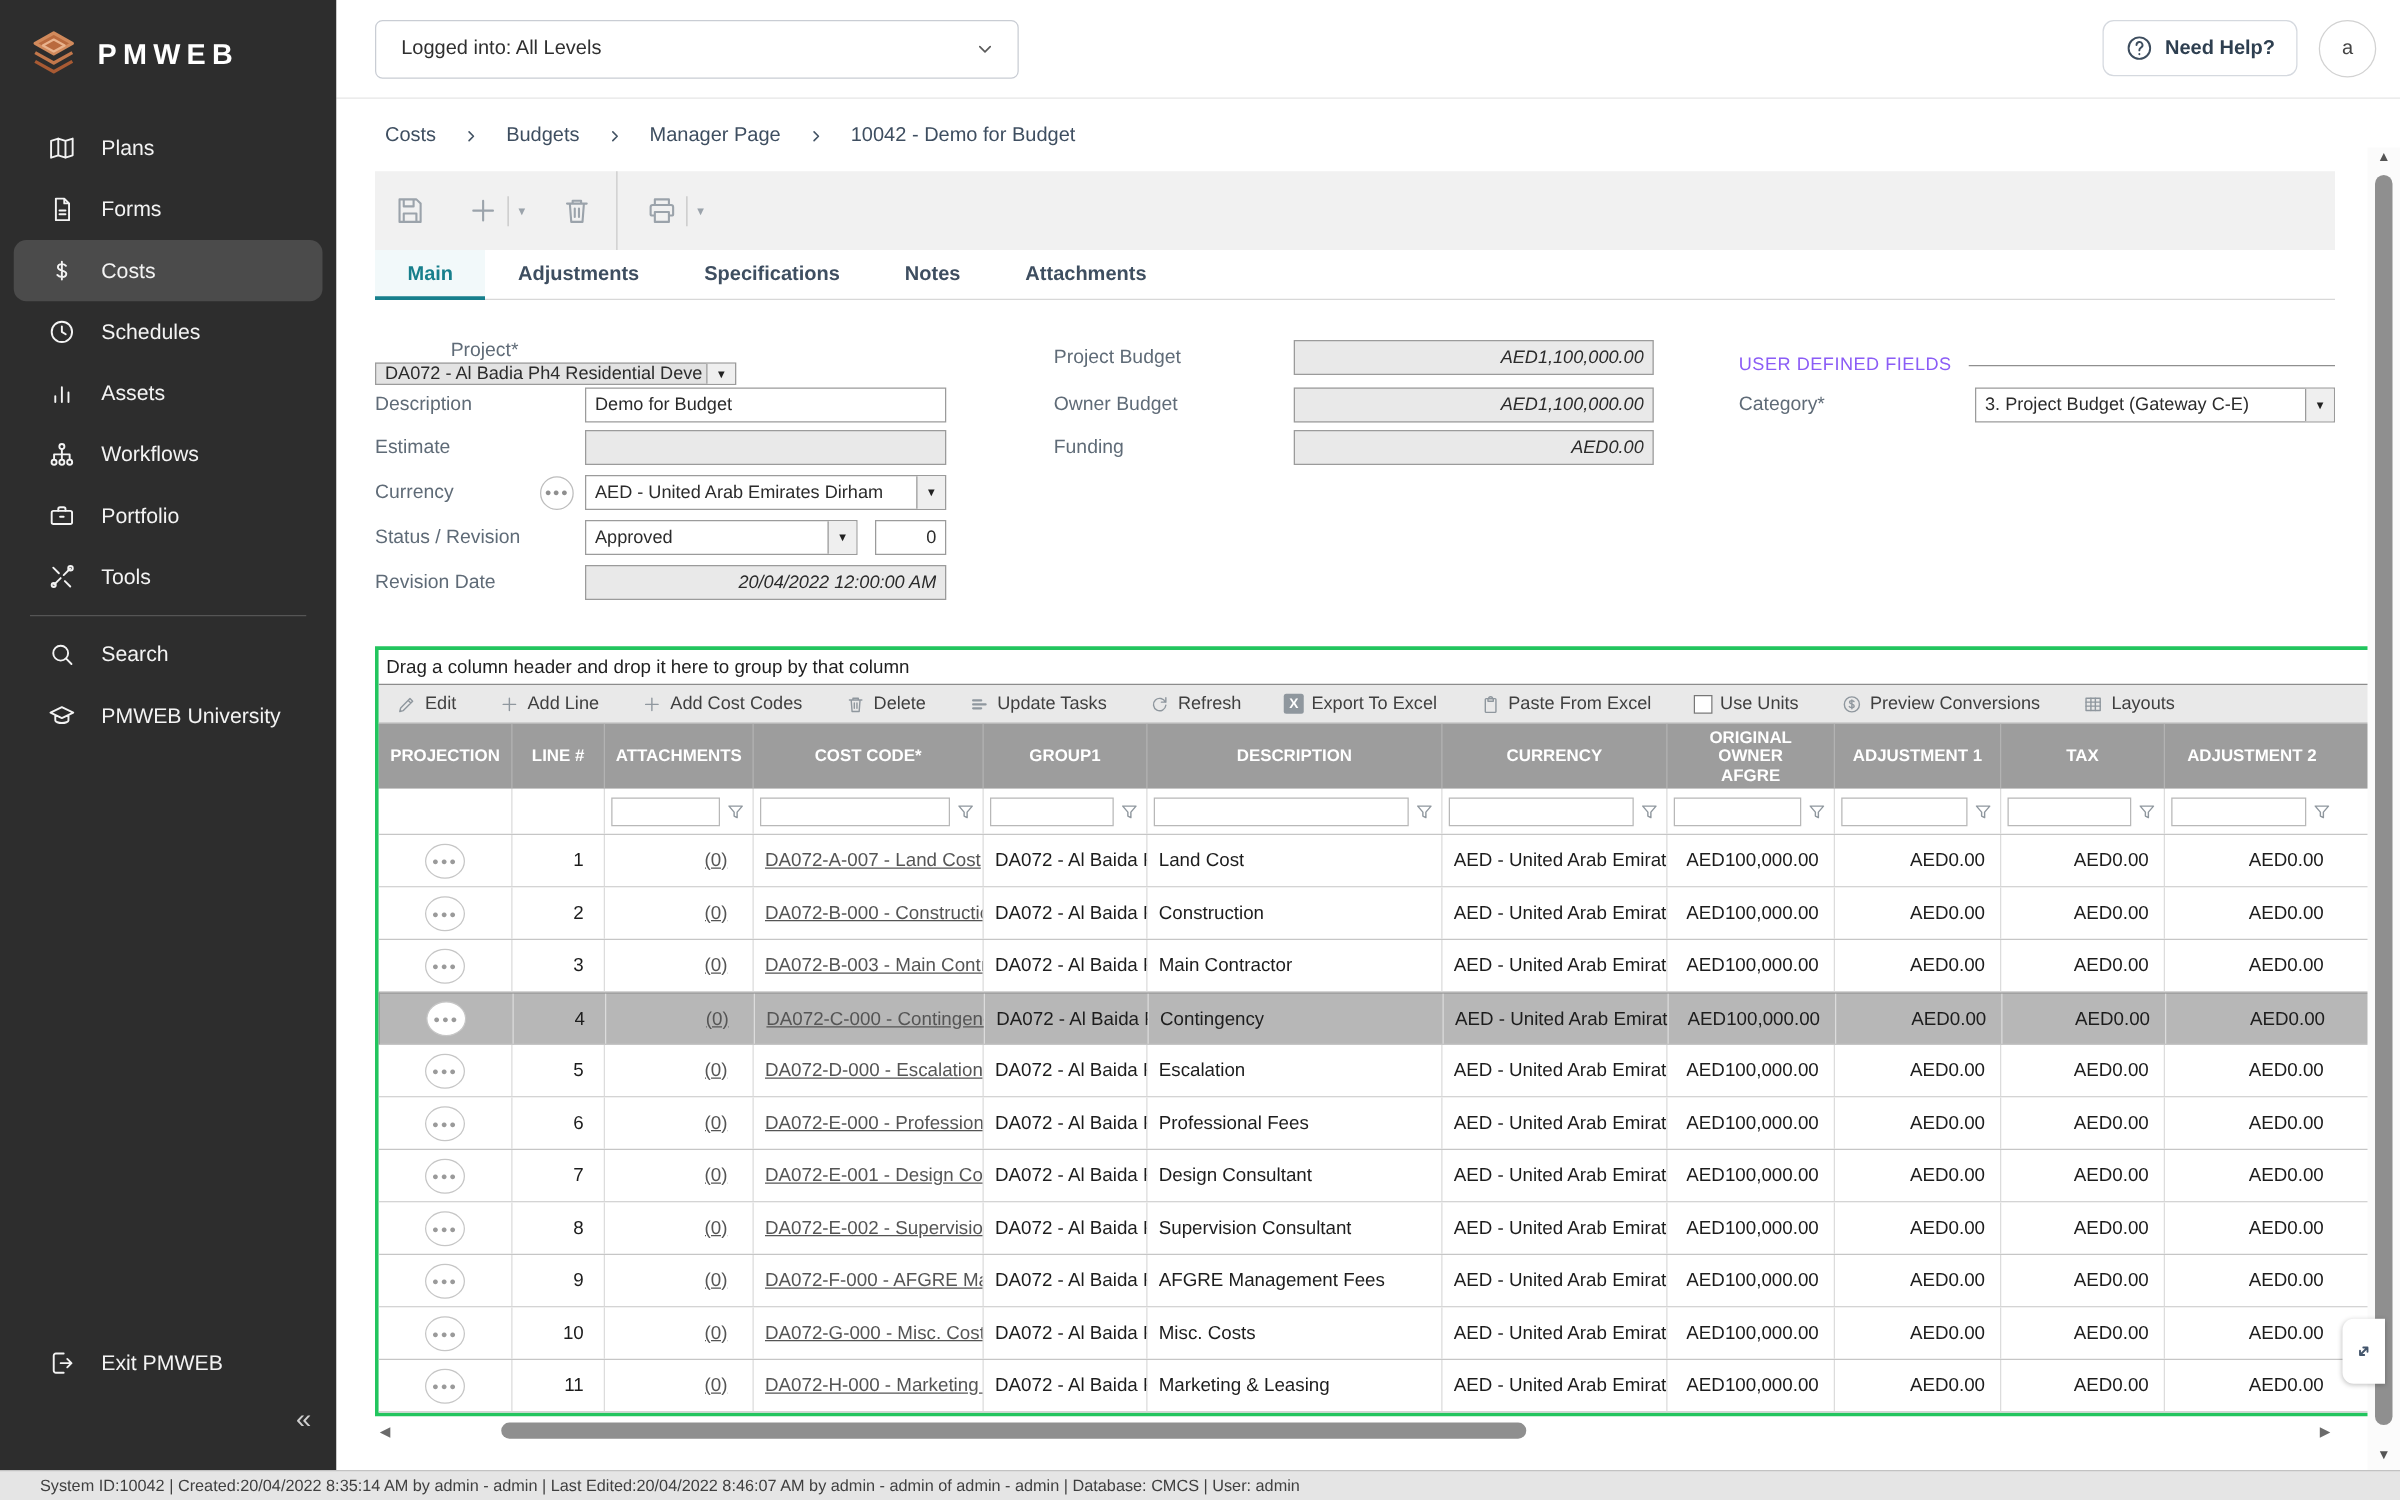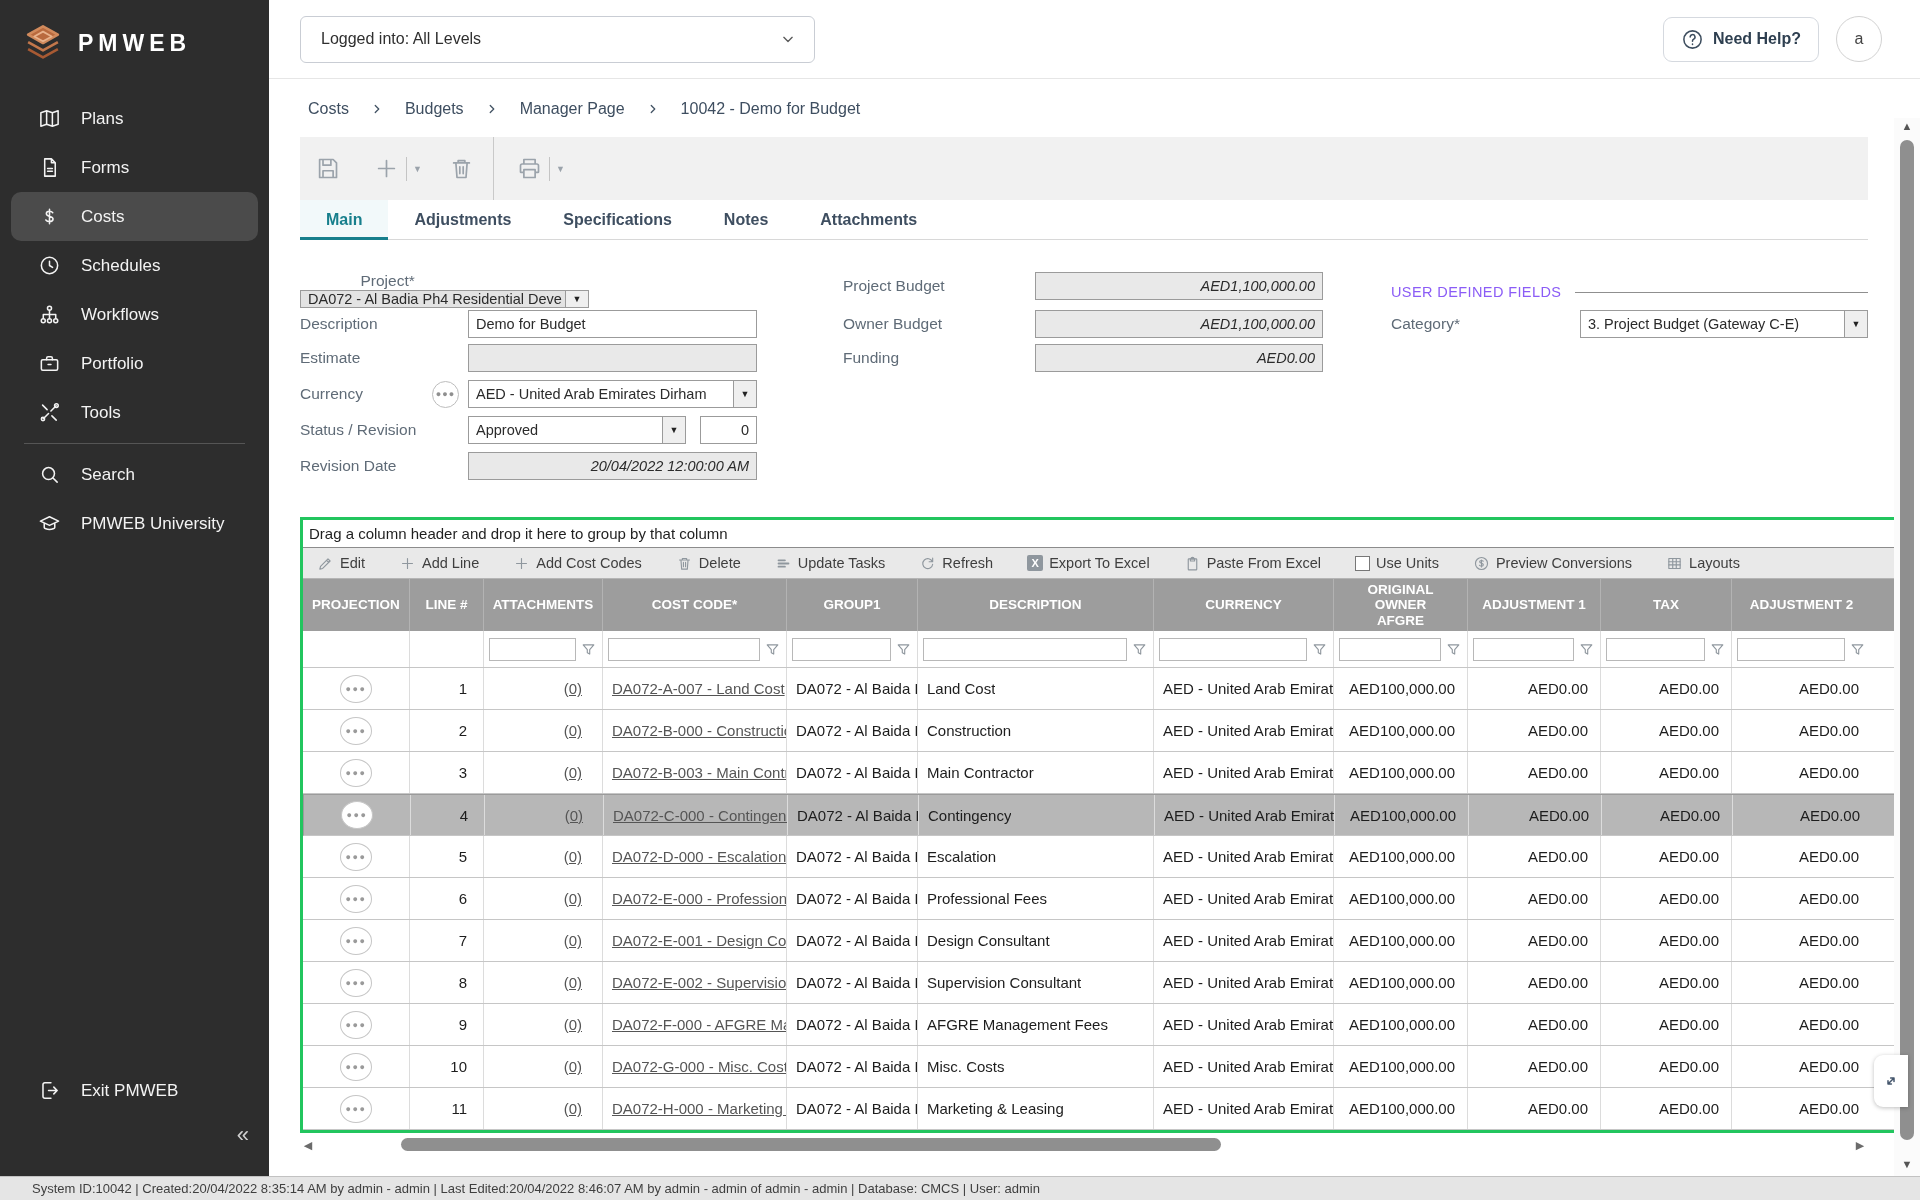--- a/index.html
+++ b/index.html
@@ -16,21 +16,21 @@
   .nav-item .ic{width:23px;height:23px;flex:0 0 23px;}
   .nav-divider{height:1px;background:#555;margin:6px 24px;}
   .sb-exit{position:absolute;bottom:74px;left:0;right:0;display:flex;align-items:center;gap:20px;padding-left:38px;font-size:17px;cursor:pointer;}
   .sb-exit .ic{width:23px;height:23px;}
   .sb-collapse{position:absolute;bottom:30px;right:20px;font-size:22px;color:#cfcfcf;cursor:pointer;line-height:1;}
 
   
   .topbar{position:absolute;left:269px;top:0;right:0;height:79px;background:#fff;border-bottom:1px solid #e6e6e6;display:flex;align-items:center;}
   .logged-select{margin-left:31px;width:515px;height:47px;border:1px solid #c9cdd4;border-radius:6px;display:flex;align-items:center;justify-content:space-between;padding:0 16px 0 20px;font-size:16px;color:#2f2f2f;cursor:pointer;background:#fff;}
   .logged-select .ic{width:20px;height:20px;color:#5a5a5a;}
-  .top-right{margin-left:auto;display:flex;align-items:center;gap:17px;padding-right:38px;}
+  .top-right{margin-left:auto;display:flex;align-items:flex-start;gap:17px;padding-right:19px;}
   .need-help{display:flex;align-items:center;gap:9px;height:45px;padding:0 17px;border:1px solid #d5d9df;border-radius:9px;background:#fff;font-size:16px;font-weight:bold;color:#2e3f50;cursor:pointer;}
   .need-help .ic{width:23px;height:23px;color:#3d4d5e;}
   .avatar{width:46px;height:46px;border-radius:50%;border:1px solid #d2d2d2;background:#fff;display:flex;align-items:center;justify-content:center;font-size:16px;color:#444;cursor:pointer;}
 
   
   .content{position:absolute;left:300px;top:80px;width:1568px;}
   .breadcrumb{height:57px;display:flex;align-items:center;gap:21px;font-size:16px;color:#3e4e60;padding-left:8px;}
   .breadcrumb .crumb{cursor:pointer;}
   .breadcrumb .ic{width:14px;height:14px;color:#435364;stroke-width:2.2;}
 
@@ -148,20 +148,26 @@
       </div>
       <div class="nav-item">
         <svg class="ic" viewBox="0 0 24 24">
           <circle cx="12" cy="12" r="8.5"></circle>
           <path d="M12 7.5V12l3.2 2"></path>
         </svg>
         <span>Schedules</span>
       </div>
       <div class="nav-item">
         <svg class="ic" viewBox="0 0 24 24">
+          <path d="M6.5 19.5v-5M12 19.5V7M17.5 19.5v-8"></path>
+        </svg>
+        <span>Assets</span>
+      </div>
+      <div class="nav-item">
+        <svg class="ic" viewBox="0 0 24 24">
           <circle cx="12" cy="5.5" r="2.1"></circle>
           <circle cx="5.5" cy="18.5" r="2.1"></circle>
           <circle cx="12" cy="18.5" r="2.1"></circle>
           <circle cx="18.5" cy="18.5" r="2.1"></circle>
           <path d="M12 7.6v4.4M12 12H5.5v4.3M12 12v4.3M12 12h6.5v4.3"></path>
         </svg>
         <span>Workflows</span>
       </div>
       <div class="nav-item">
         <svg class="ic" viewBox="0 0 24 24">

